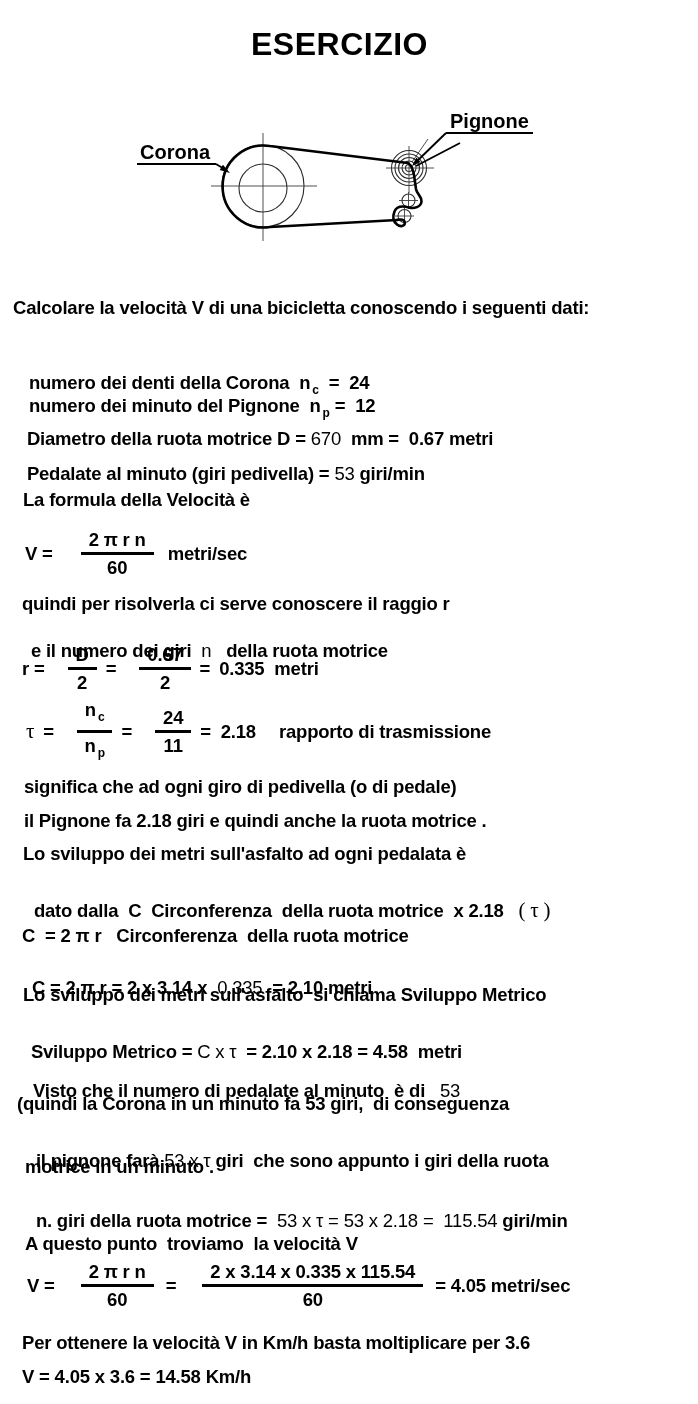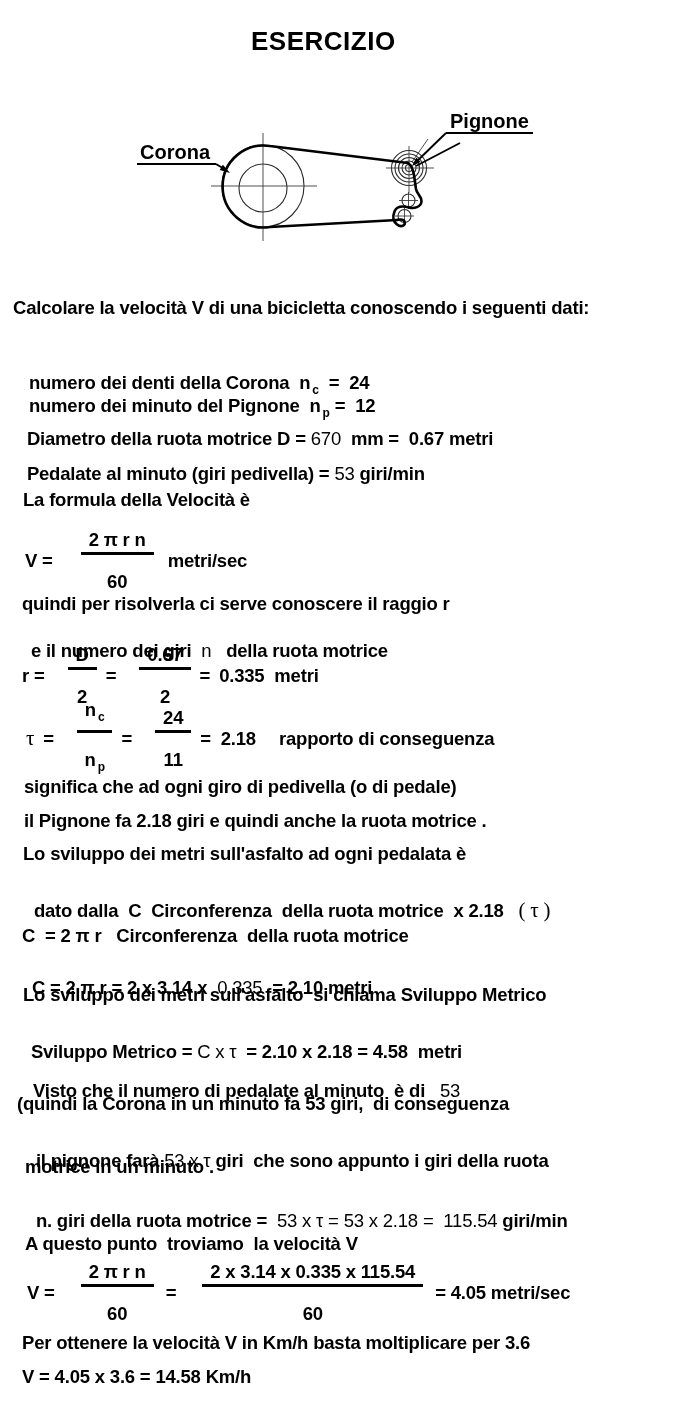--- a/index.html
+++ b/index.html
@@ -1,38 +1,38 @@
 <!DOCTYPE html>
 <html><head>
 <meta charset="utf-8">
 <style>
   html,body{margin:0;padding:0;}
   body{
     width:698px;height:1404px;position:relative;background:#ffffff;color:#000;
     font-family:"Liberation Sans",sans-serif;overflow:hidden;
   }
   .title{
-    position:absolute;left:251px;top:26px;font-size:26px;font-weight:bold;
+    position:absolute;left:251px;top:26px;font-size:32px;font-weight:bold;
     letter-spacing:0.5px;white-space:pre;
   }
   .line{
     position:absolute;white-space:pre;font-weight:bold;font-size:18.5px;
     letter-spacing:-0.2px;line-height:22px;
   }
   .lt{font-weight:400;}
   .sb{font-size:12px;vertical-align:-5px;font-weight:bold;padding-left:2px;}
   .tau{font-family:"Liberation Serif",serif;font-weight:400;font-size:21px;}
   .frow{
     position:absolute;display:flex;align-items:center;font-weight:bold;
     font-size:18.5px;letter-spacing:-0.2px;white-space:pre;
   }
   .g9{gap:9px;} .g12{gap:12px;} .g14{gap:14px;}
   .frac{display:inline-flex;flex-direction:column;align-items:center;line-height:21px;margin-left:14px;}
   .frac .nm{padding:0 8px 2px 8px;border-bottom:3px solid #000;}
-  .frac .dn{padding-top:16px;}
+  .frac .dn{padding-top:2px;}
   .flabel{margin-left:14px;}
   svg.diagram{position:absolute;left:0;top:0;}
   .thin{fill:none;stroke:#2b2b2b;stroke-width:1.1;}
   .cl{stroke:#3c3c3c;stroke-width:0.9;fill:none;}
   .chain{fill:none;stroke:#000;stroke-width:2.6;stroke-linejoin:round;stroke-linecap:round;}
   .lead{stroke:#000;stroke-width:1.9;fill:none;}
   .clthin{stroke:#222;stroke-width:0.8;fill:none;}
   .ah{fill:#000;stroke:none;}
   .dlabel{font-family:"Liberation Sans",sans-serif;font-weight:bold;font-size:20px;fill:#000;}
 </style>
@@ -138,21 +138,21 @@
   <span class="frac">
     <span class="nm"><span>n</span><span class="sb">c</span></span>
     <span class="dn"><span>n</span><span class="sb">p</span></span>
   </span>
   <span>=</span>
   <span class="frac">
     <span class="nm">24</span>
     <span class="dn">11</span>
   </span>
   <span>=  2.18</span>
-  <span class="flabel">rapporto di conseguenza</span>
+  <span class="flabel">rapporto di trasmissione</span>
 </div>
 
 <div class="line" style="left:24px;top:776px">significa che ad ogni giro di pedivella (o di pedale)</div>
 <div class="line" style="left:24px;top:810px">il Pignone fa 2.18 giri e quindi anche la ruota motrice .</div>
 <div class="line" style="left:23px;top:843px">Lo sviluppo dei metri sull'asfalto ad ogni pedalata è</div>
 <div class="line" style="left:24px;top:877px">
   <span>dato dalla  </span><span>C</span><span>  Circonferenza  della ruota motrice  x 2.18   </span><span class="tau">( τ )</span>
 </div>
 
 <div class="line" style="left:22px;top:925px">C  = 2 π r   Circonferenza  della ruota motrice</div>

